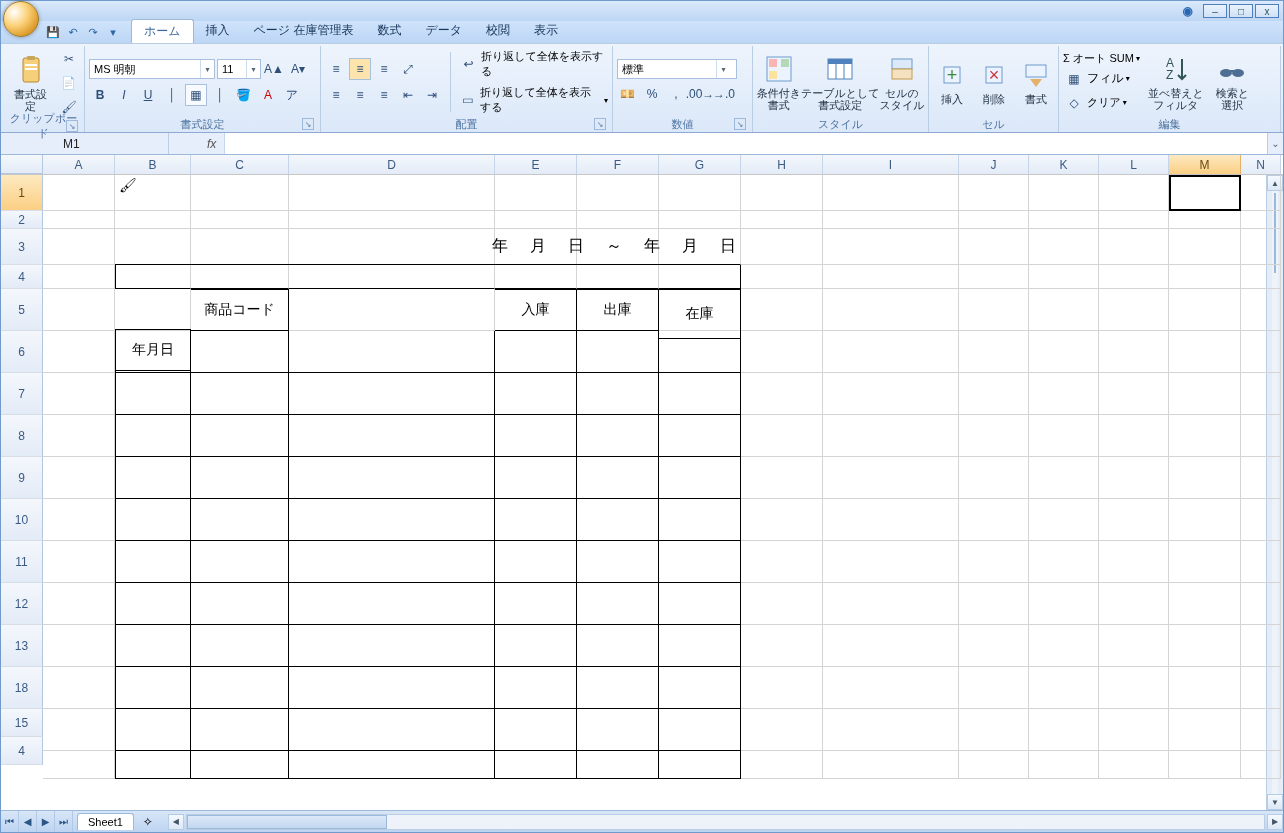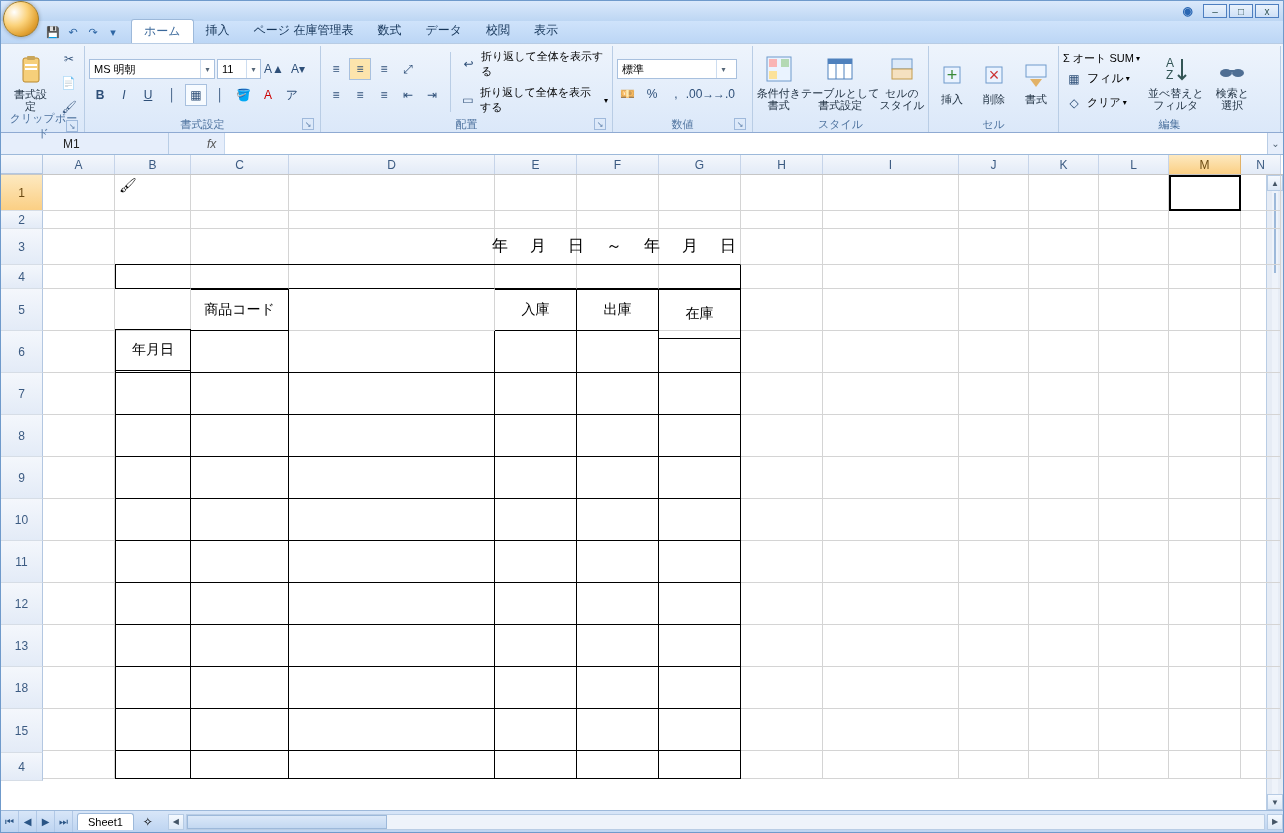--- a/index.html
+++ b/index.html
@@ -589,21 +589,21 @@
           <div class="rowhdr" style="height: 42px;">5</div>
           <div class="rowhdr" style="height: 42px;">6</div>
           <div class="rowhdr" style="height: 42px;">7</div>
           <div class="rowhdr" style="height: 42px;">8</div>
           <div class="rowhdr" style="height: 42px;">9</div>
           <div class="rowhdr" style="height: 42px;">10</div>
           <div class="rowhdr" style="height: 42px;">11</div>
           <div class="rowhdr" style="height: 42px;">12</div>
           <div class="rowhdr" style="height: 42px;">13</div>
           <div class="rowhdr" style="height: 42px;">18</div>
-          <div class="rowhdr" style="height: 44px;">15</div>
+          <div class="rowhdr" style="height: 28px;">15</div>
           <div class="rowhdr" style="height: 28px;">4</div>
         </div>
       <div class="cells">
         <div class="cellgrid" id="cellgrid">
             <div class="cell" style="left: 0px; top: 0px; width: 72px; height: 36px;"></div>
             <div class="cell" style="left: 72px; top: 0px; width: 76px; height: 36px;"></div>
             <div class="cell" style="left: 148px; top: 0px; width: 98px; height: 36px;"></div>
             <div class="cell" style="left: 246px; top: 0px; width: 206px; height: 36px;"></div>
             <div class="cell" style="left: 452px; top: 0px; width: 82px; height: 36px;"></div>
             <div class="cell" style="left: 534px; top: 0px; width: 82px; height: 36px;"></div>

